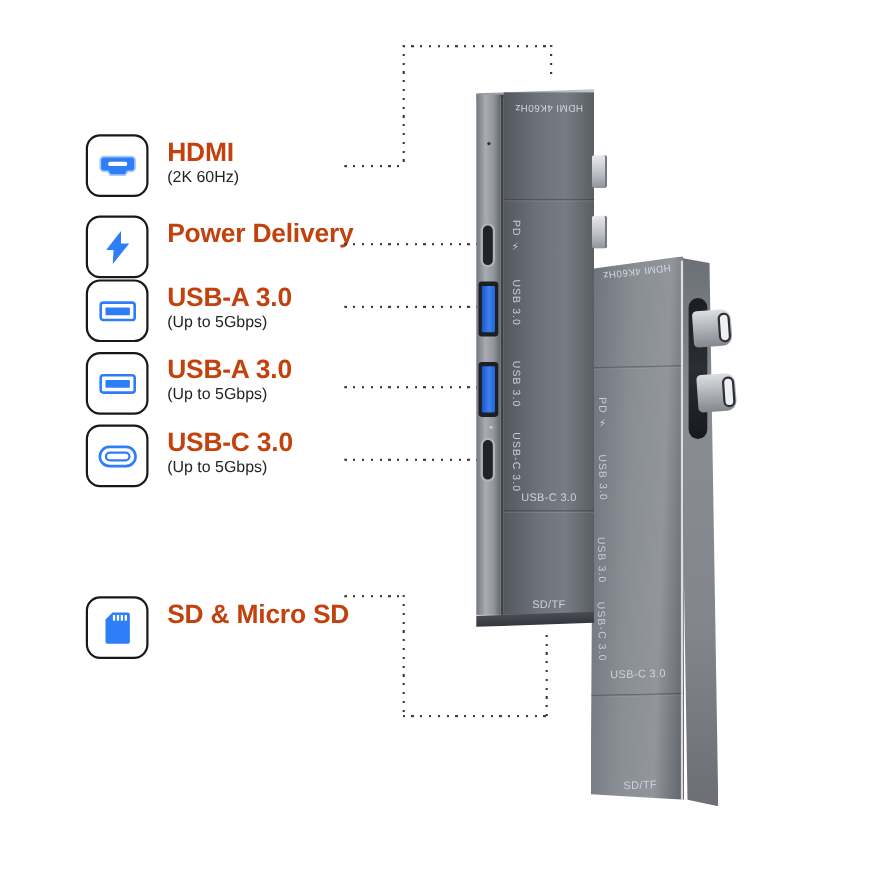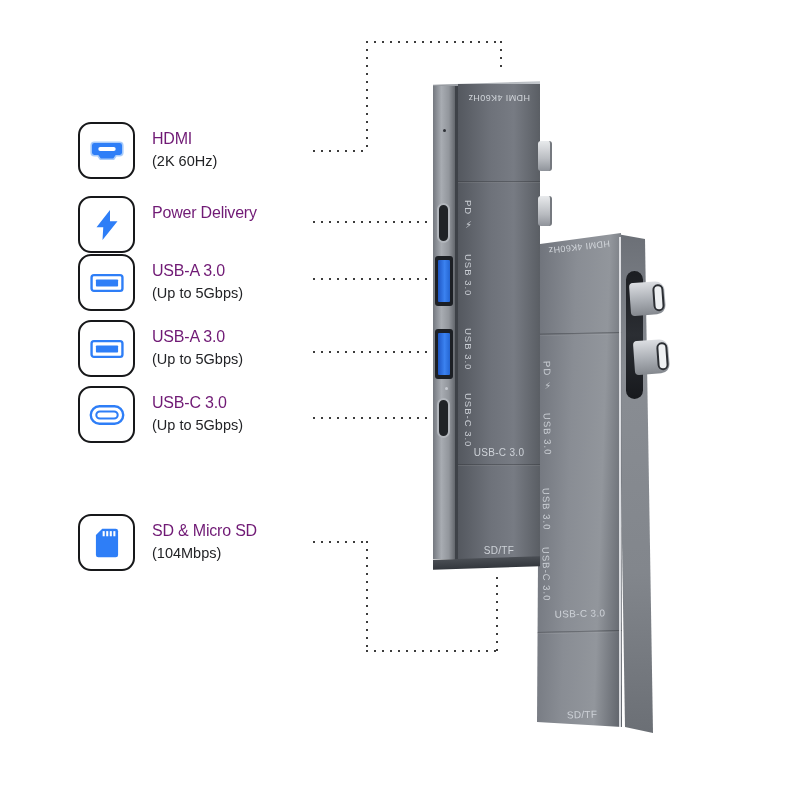--- a/index.html
+++ b/index.html
@@ -4,21 +4,21 @@
 <style>
   html,body{margin:0;padding:0;background:#ffffff;}
   #canvas{position:relative;width:800px;height:800px;background:#ffffff;overflow:hidden;
           font-family:"Liberation Sans","DejaVu Sans",sans-serif;}
 
   
   .feature{position:absolute;left:78px;display:flex;align-items:flex-start;}
   .icon-box{width:57px;height:57px;border:2.5px solid #17181a;border-radius:13px;
             background:#fff;display:flex;align-items:center;justify-content:center;box-sizing:border-box;flex:0 0 auto;}
   .feature-text{margin-left:17px;padding-top:5px;}
-  .feature-title{font-size:16px;font-weight:400;color:#701a75;line-height:24px;letter-spacing:-.2px;}
+  .feature-title{font-size:24px;font-weight:700;color:#c2410c;line-height:24px;letter-spacing:-.2px;}
   .feature-sub{font-size:14.5px;color:#222326;line-height:18px;margin-top:1px;}
 
   
   .dot-h{position:absolute;height:2px;
          background:repeating-linear-gradient(90deg,#3c3c3c 0 2px,transparent 2px 8px);}
   .dot-v{position:absolute;width:2px;
          background:repeating-linear-gradient(180deg,#3c3c3c 0 2px,transparent 2px 8px);}
 
   
   .vtext{position:absolute;writing-mode:vertical-rl;font-size:9.5px;letter-spacing:1px;
@@ -130,33 +130,32 @@
         <rect x="3.5" y="13" width="41" height="22" rx="11" fill="none" stroke="#2e7ef7" stroke-width="3"></rect>
         <rect x="10.5" y="19.5" width="27" height="9" rx="4.5" fill="none" stroke="#2e7ef7" stroke-width="2.6"></rect>
       </svg>
     </div>
     <div class="feature-text">
       <div class="feature-title">USB-C 3.0</div>
       <div class="feature-sub">(Up to 5Gbps)</div>
     </div>
   </div>
 
-  <div class="feature" style="top:514px;">
+  <div class="feature" style="top:542px;">
     <div class="icon-box">
       <svg width="38" height="38" viewBox="0 0 48 48">
         <path d="M18 6 H35 A3 3 0 0 1 38 9 V39 A3 3 0 0 1 35 42 H13 A3 3 0 0 1 10 39 V14 Z" fill="#2e7ef7"></path>
         <rect x="18.5" y="9" width="2.6" height="6.5" fill="#ffffff"></rect>
         <rect x="23" y="9" width="2.6" height="6.5" fill="#ffffff"></rect>
         <rect x="27.5" y="9" width="2.6" height="6.5" fill="#ffffff"></rect>
         <rect x="32" y="9" width="2.6" height="6.5" fill="#ffffff"></rect>
       </svg>
     </div>
     <div class="feature-text">
       <div class="feature-title">SD &amp; Micro SD</div>
-      <div class="feature-sub">(104Mbps)</div>
     </div>
   </div>
 
   <div class="dot-h" style="left:313px;top:150px;width:54px;"></div>
   <div class="dot-v" style="left:366px;top:41px;height:110px;"></div>
   <div class="dot-h" style="left:366px;top:41px;width:136px;"></div>
   <div class="dot-v" style="left:500px;top:41px;height:27px;"></div>
 
   <div class="dot-h" style="left:313px;top:221px;width:123px;"></div>
   <div class="dot-h" style="left:313px;top:278px;width:123px;"></div>

